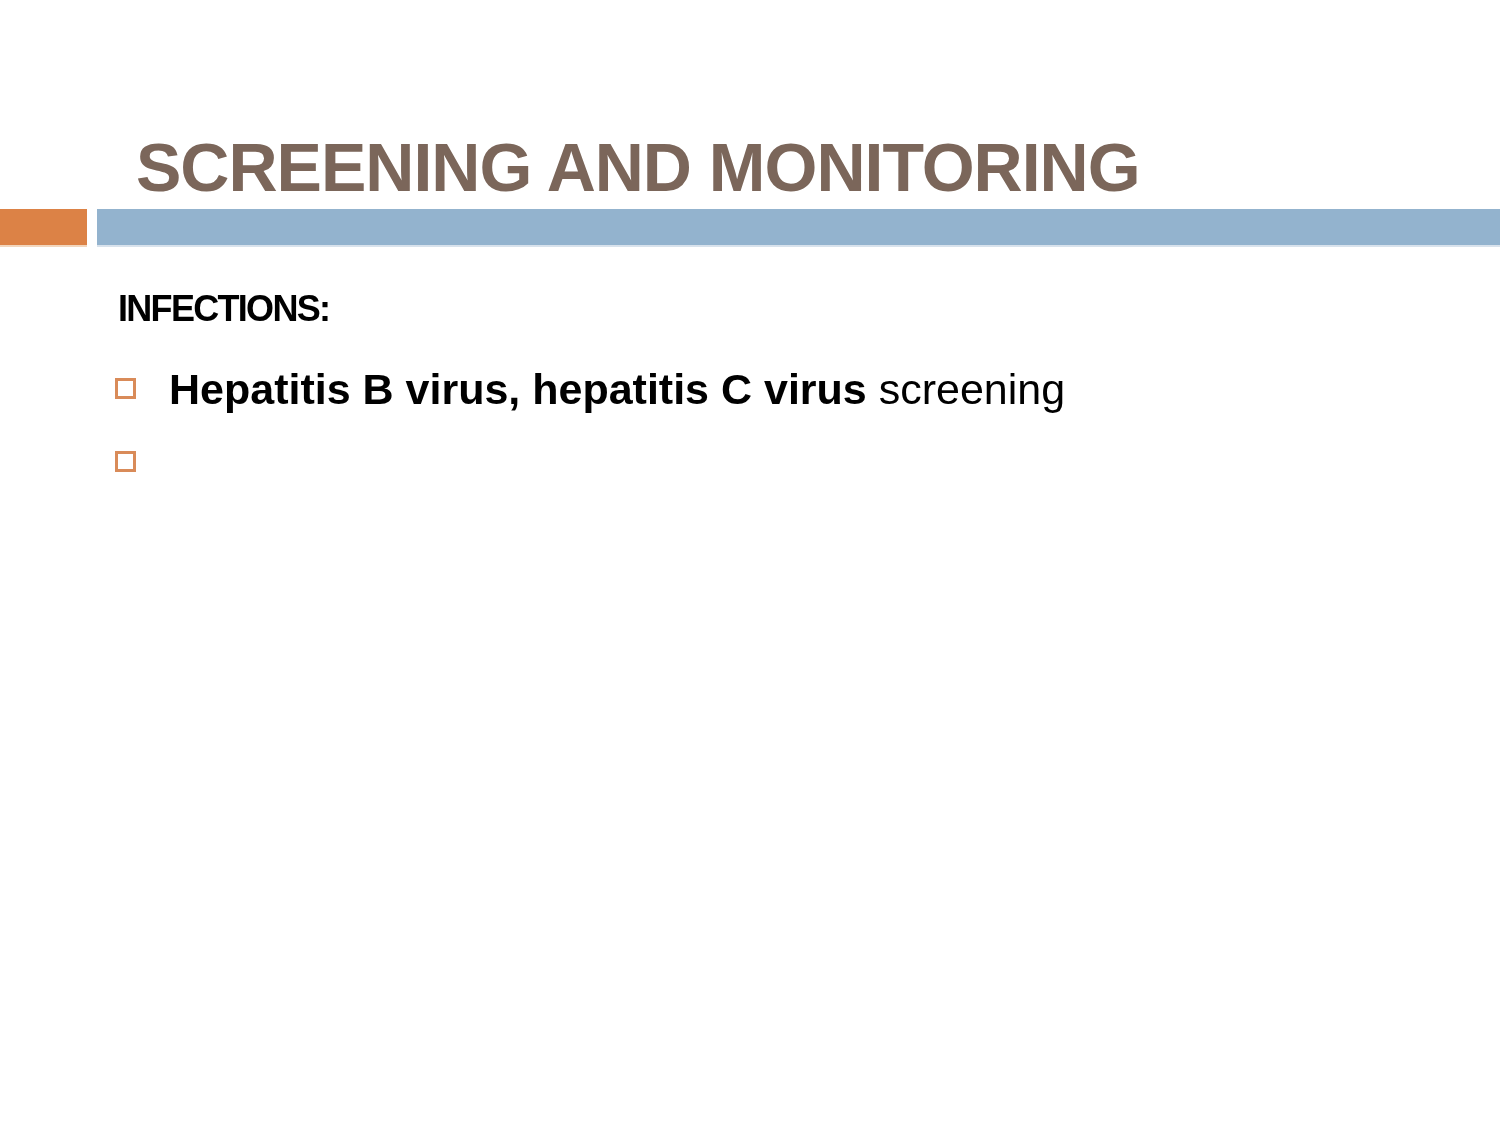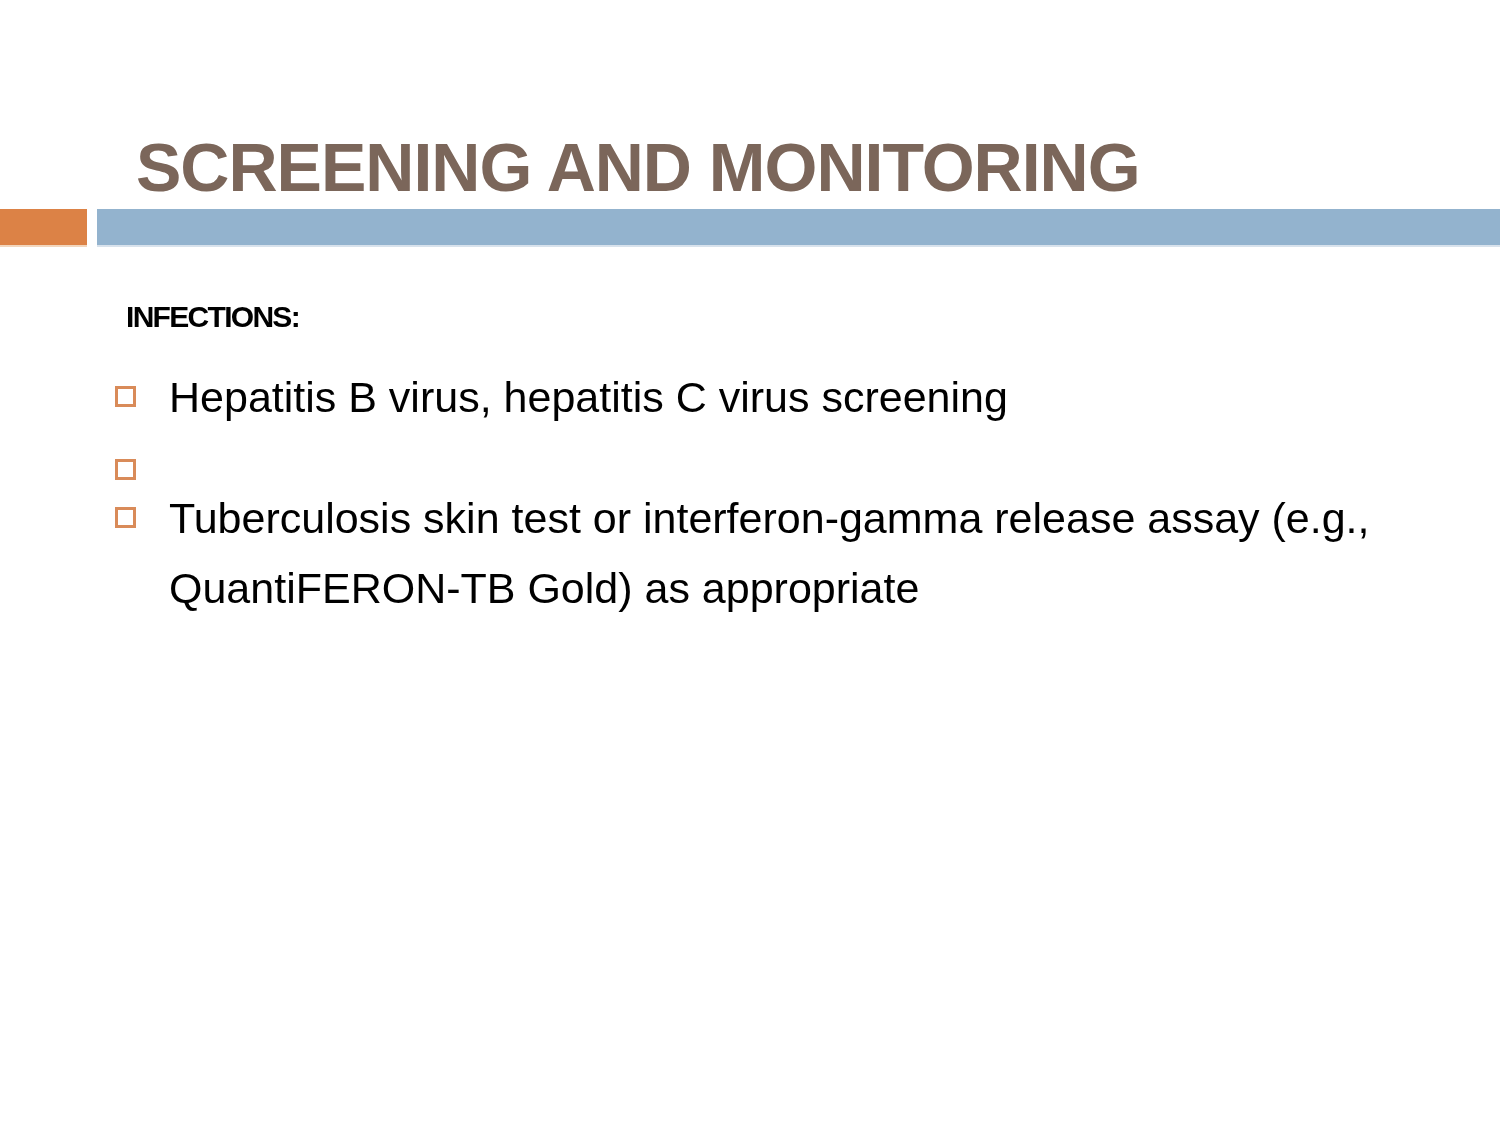--- a/index.html
+++ b/index.html
@@ -61,22 +61,22 @@
 
   .content {
     position: absolute;
     left: 110px;
     top: 278px;
     width: 1340px;
     color: var(--c-body_text, #000000);
   }
 
   .section-heading {
-    margin: 16px;
-    font-size: 30px;
+    margin: 8px;
+    font-size: 36px;
     line-height: 46px;
     font-weight: 700;
     letter-spacing: -1.7px;
     white-space: nowrap;
   }
 
   ul.bullet-list {
     list-style: none;
     margin: 22px 0 0 0;
     padding: 0;
@@ -93,21 +93,21 @@
     width: 15px;
     height: 15px;
     border: 3px solid var(--c-bullet_outline, #D98B59);
     background: transparent;
     margin: 24px 33px 0 5px;
   }
   .bullet-text {
     min-width: 0;
   }
   .bullet-text .b {
-    font-weight: 400;
+    font-weight: 700;
   }
 </style>
 </head>
 <body style="--c-title: #7B665A; --c-accent_orange: #DC8246; --c-accent_blue: #93B3CE; --c-bullet_outline: #D98B59; --c-body_text: #000000; --c-background: #FFFFFF;">
 
 <div class="slide">
 
   <h1 class="slide-title">SCREENING AND MONITORING</h1>
 
   <div class="accent-band">
@@ -125,23 +125,16 @@
         <span class="bullet-square"></span>
         <div class="bullet-text">
           <span class="b">Hepatitis B virus, hepatitis C virus</span><span> screening</span>
         </div>
       </li>
 
       <li>
         <span class="bullet-square"></span>
       </li>
 
-      <li>
-        <span class="bullet-square"></span>
-        <div class="bullet-text">
-          <span class="b">Tuberculosis</span><span> skin test or interferon-gamma release assay (e.g.,</span><br>
-          <span>QuantiFERON-TB Gold) as appropriate</span>
-        </div>
-      </li>
 
     </ul>
   </div>
 </div>
 
 </body></html>

